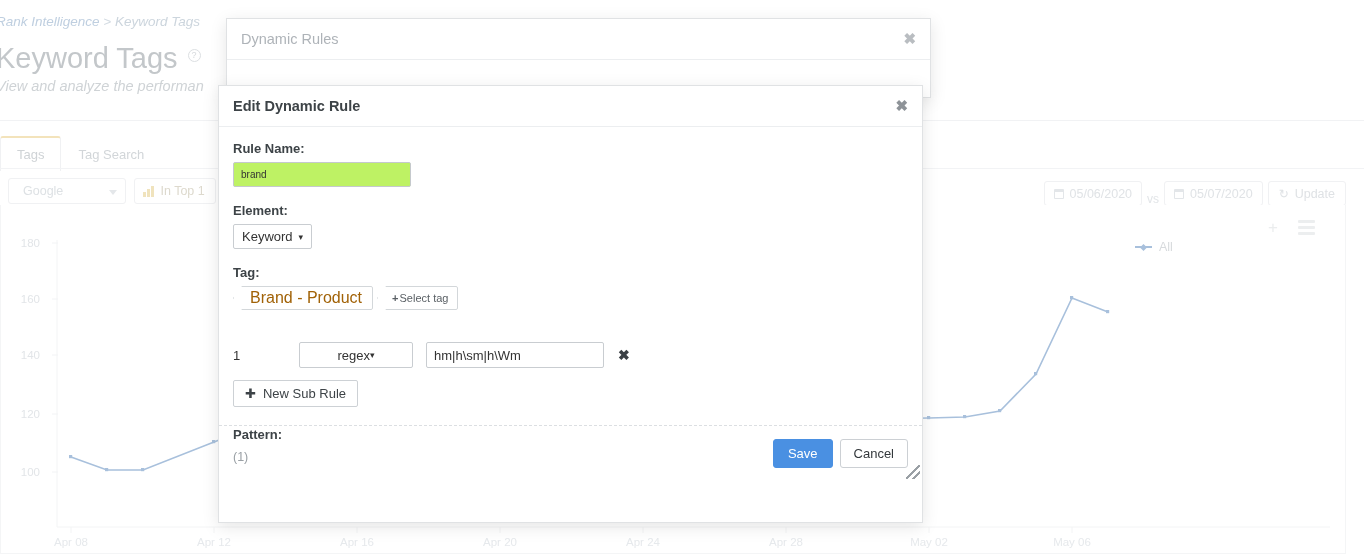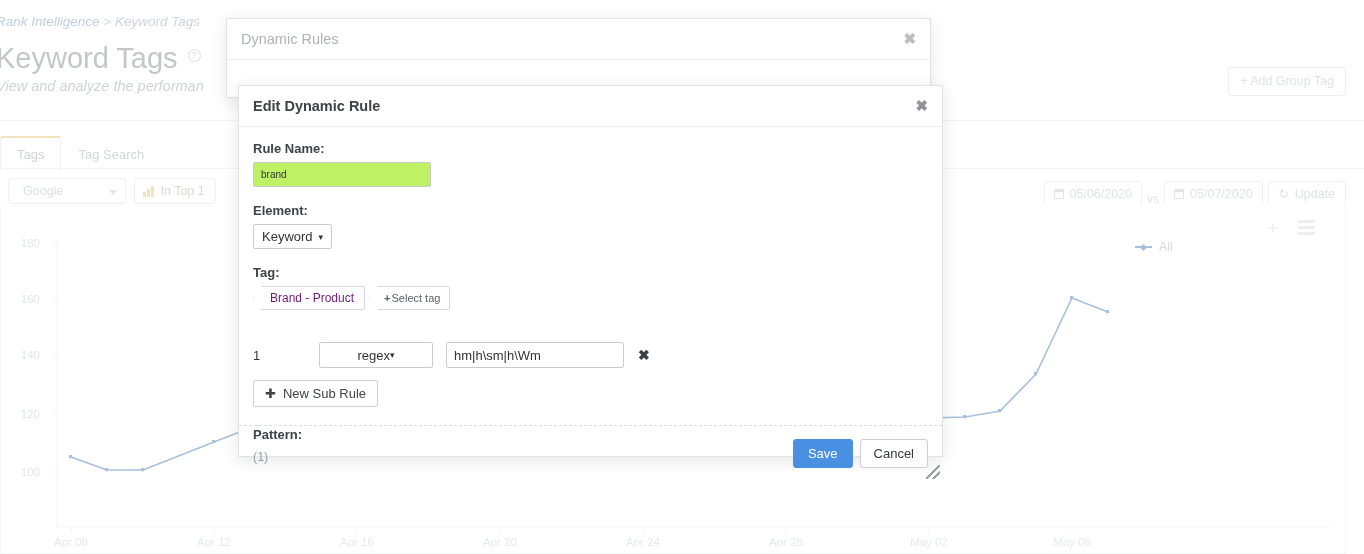--- a/index.html
+++ b/index.html
@@ -158,21 +158,21 @@
   .chart-svg { position: absolute; left: 0; top: 0; }
 
   
   .modal {
     position: absolute;
     background: #fff;
     border: 1px solid #e0e2e4;
     box-shadow: 0 4px 16px rgba(0,0,0,0.10);
   }
   .modal-back { left: 226px; top: 18px; width: 705px; height: 80px; }
-  .modal-front { left: 238px; top: 85px; width: 705px; height: 372px; }
+  .modal-front { left: 218px; top: 85px; width: 705px; height: 438px; }
 
   .modal-head {
     height: 41px; border-bottom: 1px solid #eceef0;
     display: flex; align-items: center; padding: 0 14px;
     position: relative;
   }
   .modal-title-muted { font-size: 14.5px; color: #aeb3b8; }
   .modal-title { font-size: 14.5px; color: #3d4347; font-weight: bold; }
   .modal-close {
     position: absolute; right: 14px; top: 12px;
@@ -200,21 +200,21 @@
     background: #fff; font-size: 13px; color: #333;
     padding: 2px 8px;
   }
   .sel-caret { font-size: 9px; color: #333; }
 
   .tag-row { display: flex; align-items: center; gap: 4px; }
   .tag-chip {
     position: relative;
     height: 24px; display: inline-flex; align-items: center;
     border: 1px solid #d3d7da; background: #fff;
-    font-size: 12px; color: #701a75;
+    font-size: 16px; color: #a16207;
     padding: 0 10px 0 16px;
     border-radius: 2px;
     clip-path: polygon(9px 0, 100% 0, 100% 100%, 9px 100%, 0 50%);
   }
   .tag-chip.small { font-size: 11px; padding: 0 9px 0 14px; color: #5a6065; }
   .tag-plus { font-weight: bold; margin-right: 1px; }
 
   .rule-row { display: flex; align-items: center; gap: 0; }
   .rule-num { width: 66px; font-size: 13px; color: #333; }
   .rule-select {
@@ -276,21 +276,20 @@
         <span class="bc-sep">&gt;</span>
         <span class="bc-cur">Keyword Tags</span>
       </div>
 
       <div class="page-title">
         <span>Keyword Tags</span><span class="help-icon">?</span>
       </div>
 
       <div class="page-sub">View and analyze the performan</div>
 
-      <div class="add-group-tag">+ Add Group Tag</div>
 
       <div class="hr-top"></div>
 
       <div class="tabs">
         <div class="tab active">Tags</div>
         <div class="tab">Tag Search</div>
       </div>
       <div class="tabs-underline"></div>
 
       <div class="toolbar">

